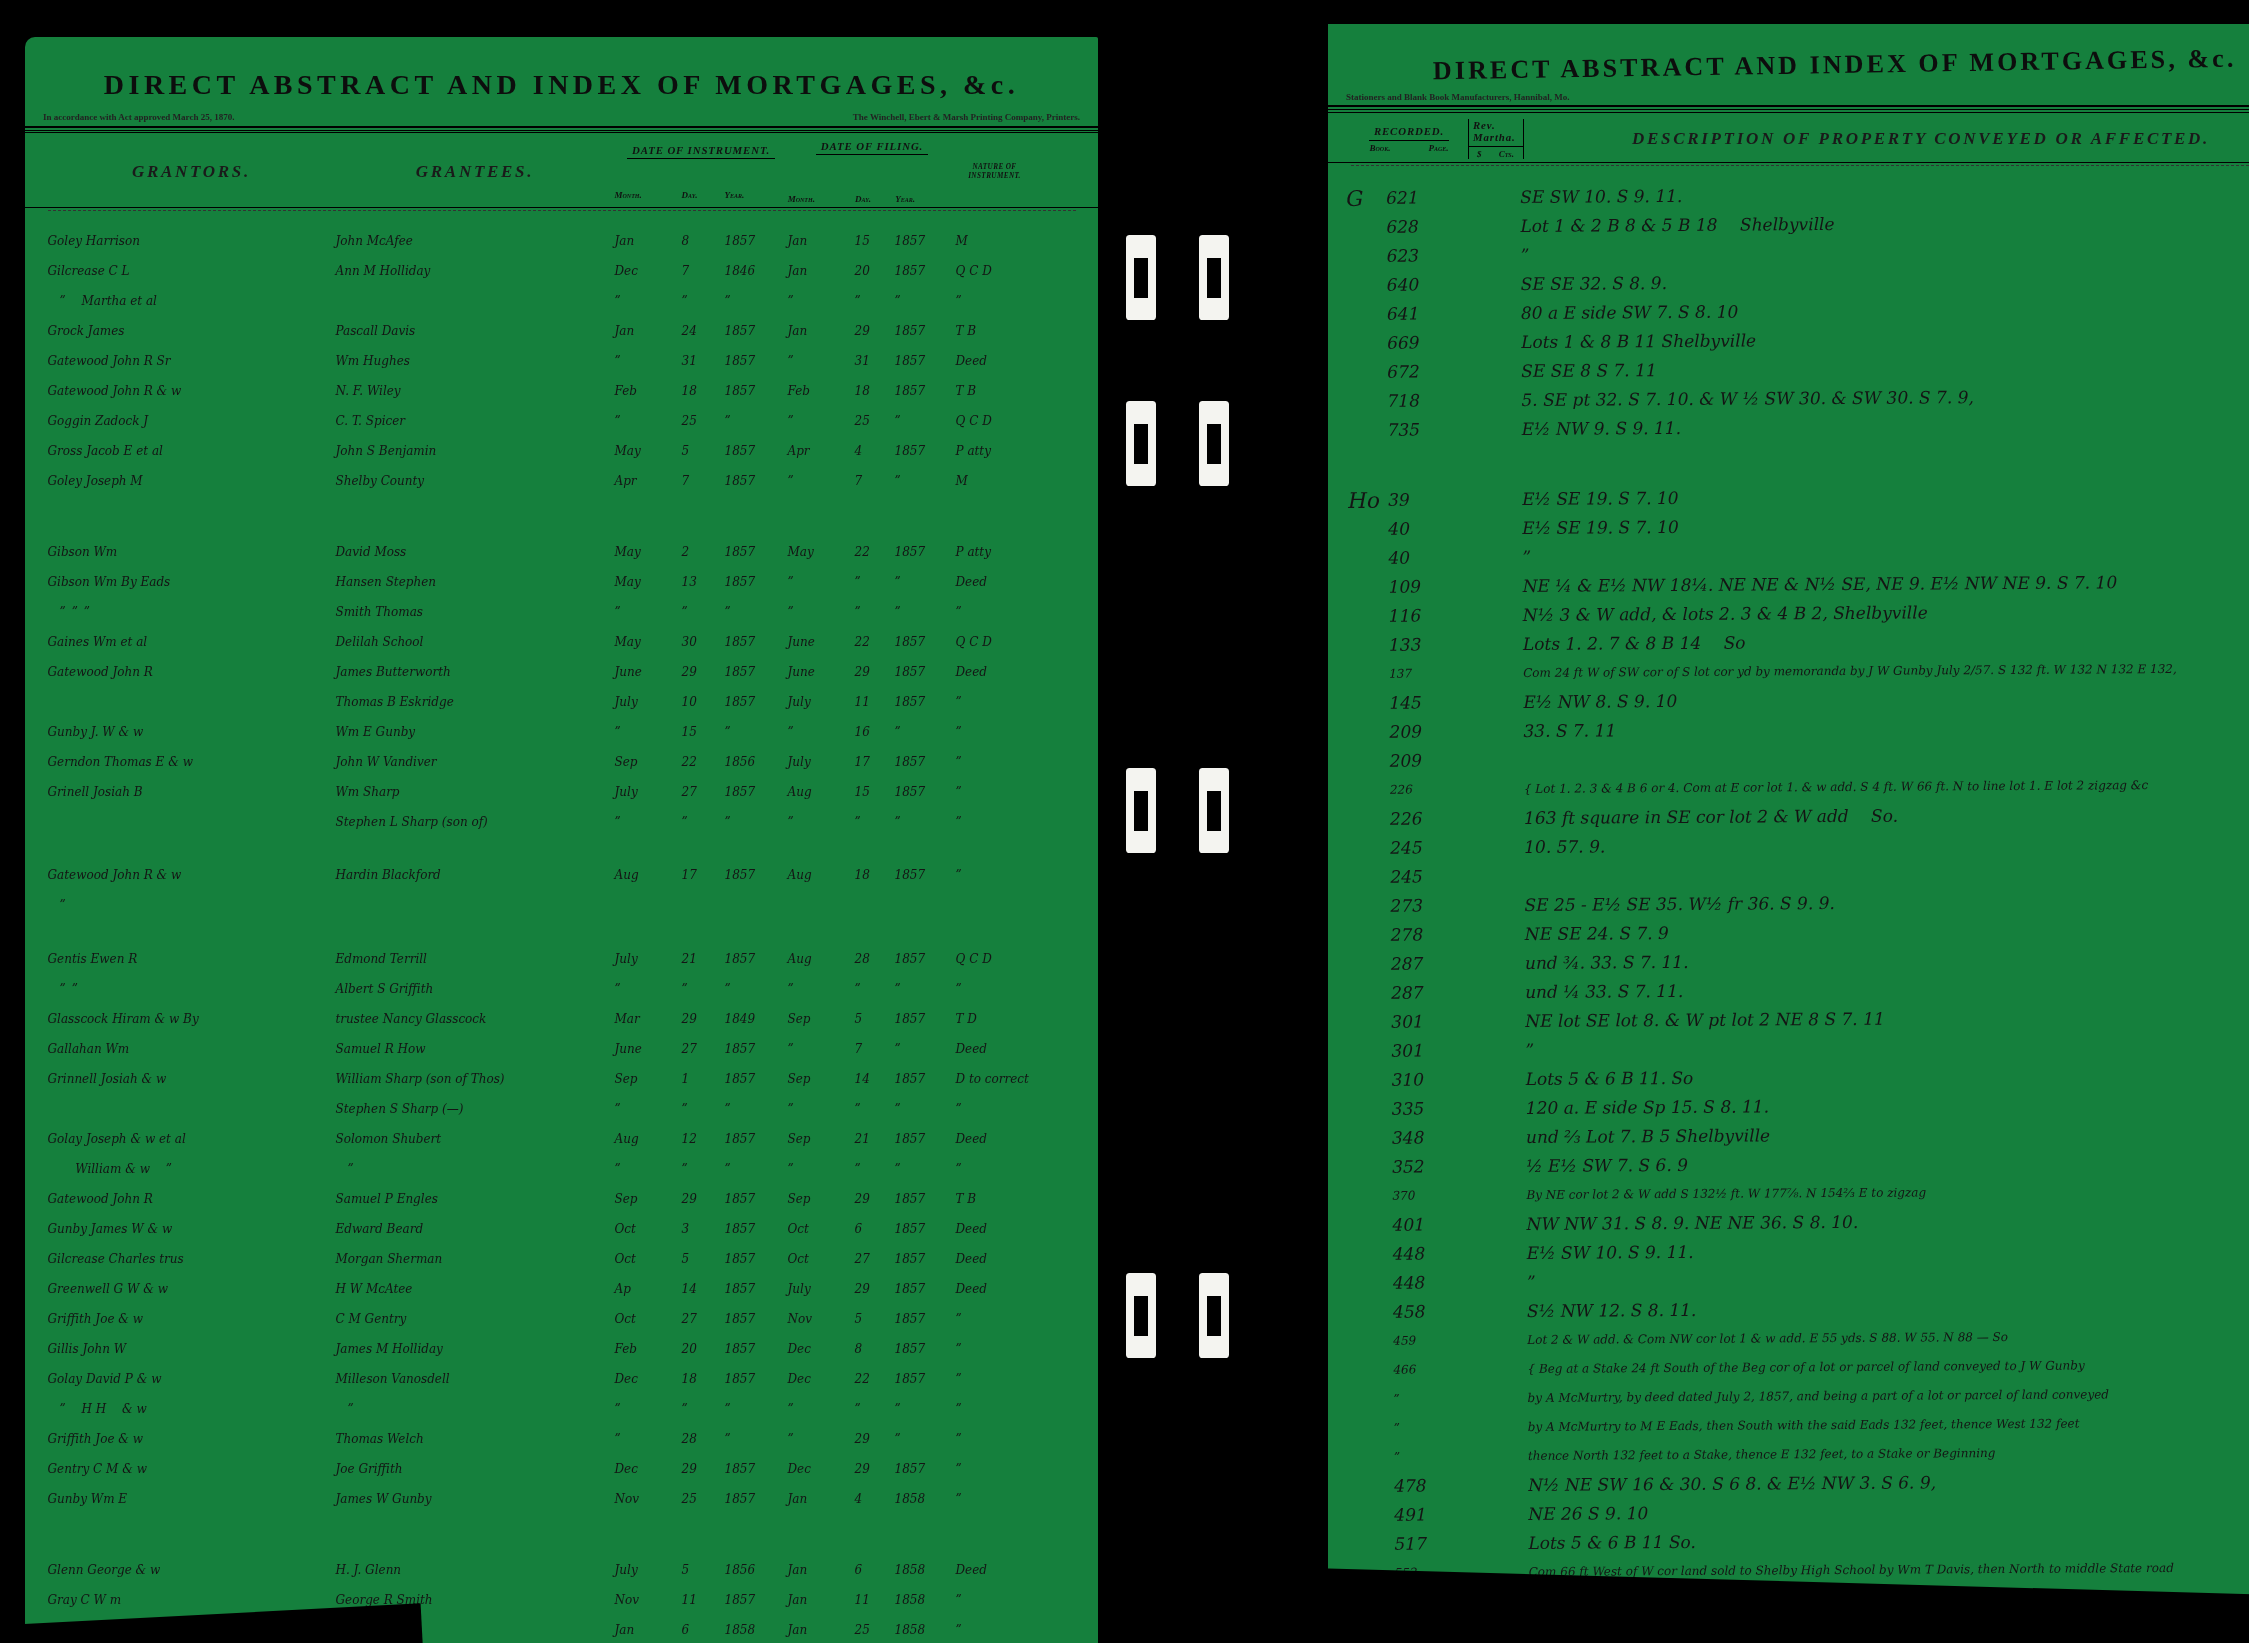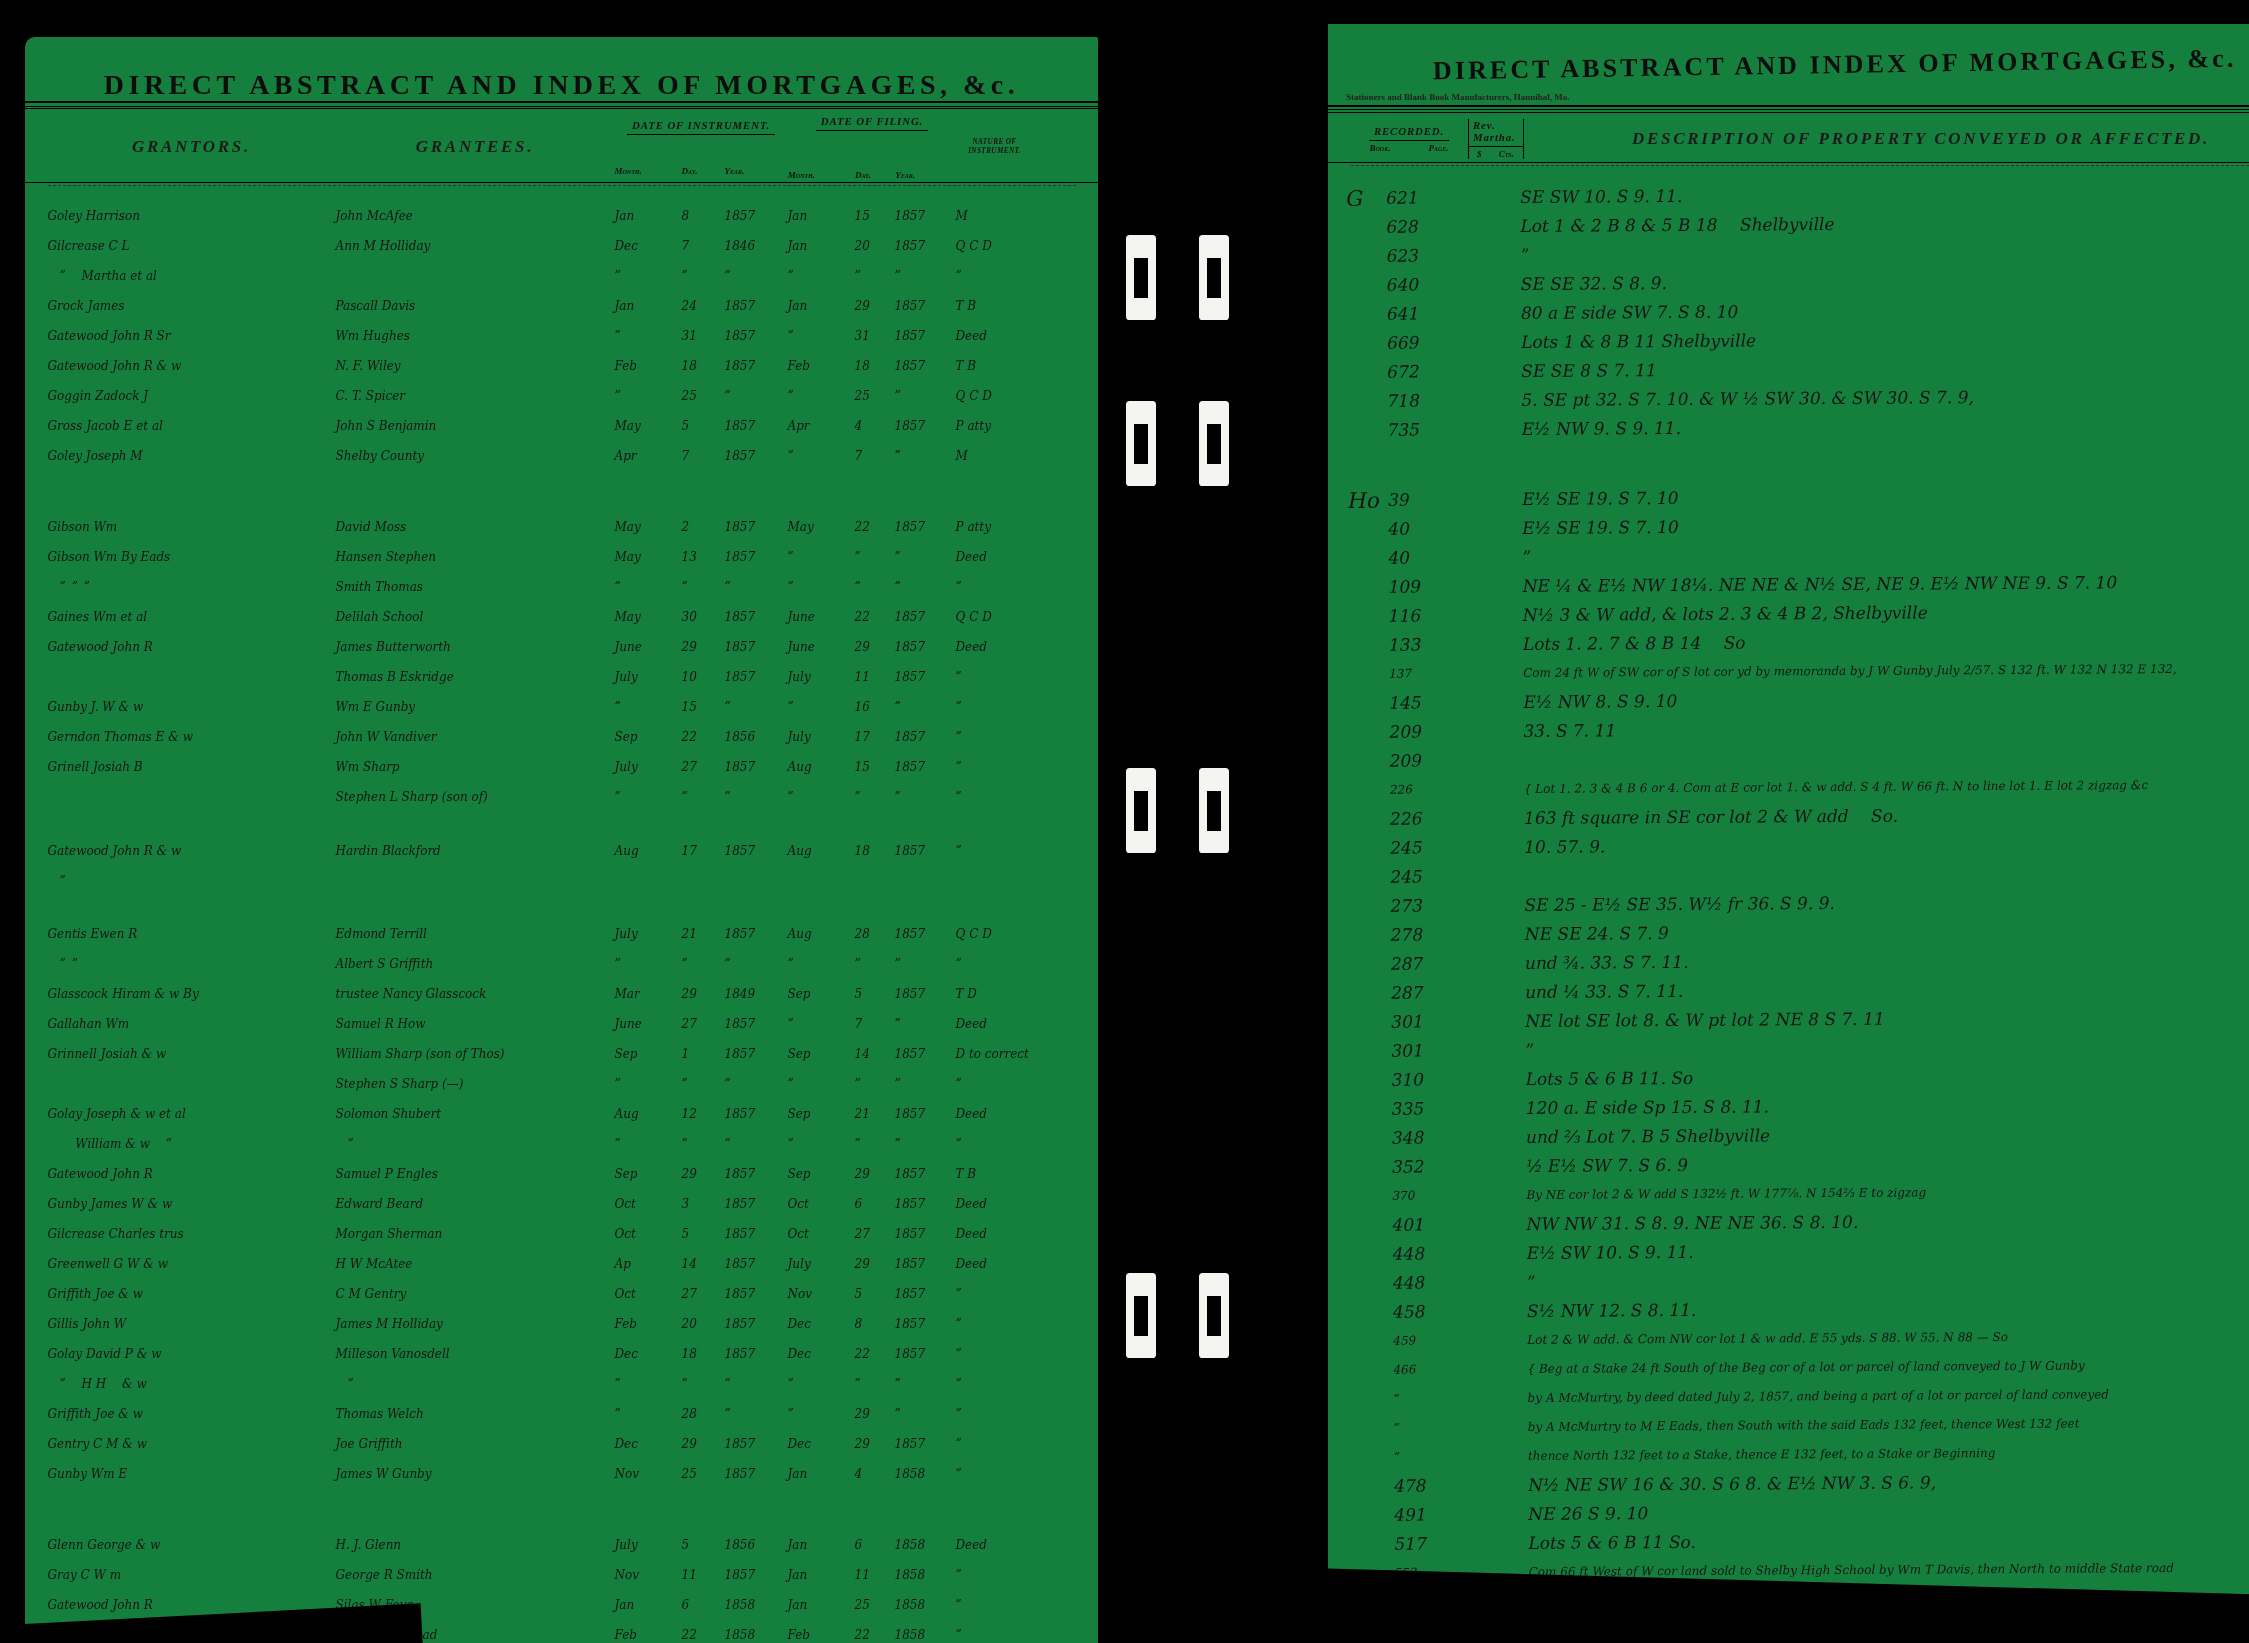--- a/index.html
+++ b/index.html
@@ -66,20 +66,24 @@
   #wedge-br{left:1300px;top:1584px;width:1170px;height:117px;transform:rotate(1.6deg);}
   #wedge-bl{left:-27px;top:1615px;width:450px;height:81px;transform:rotate(-3deg);}
 </style>
 </head>
 <body>
 
 <div class="scan">
 
   <section class="page" id="left-page">
     <h1 class="ptitle">DIRECT ABSTRACT AND INDEX OF MORTGAGES, &amp;c.</h1>
+    <div class="imprint">
+      <span>In accordance with Act approved March 25, 1870.</span>
+      <span>The Winchell, Ebert &amp; Marsh Printing Company, Printers.</span>
+    </div>
     <div class="rule"></div>
     <div class="rule2"></div>
 
     <div class="lhead">
       <div class="hc w-grantor">
           <span class="hbig">GRANTORS.</span>
         </div>
       <div class="hc w-grantee">
           <span class="hbig">GRANTEES.</span>
         </div>

